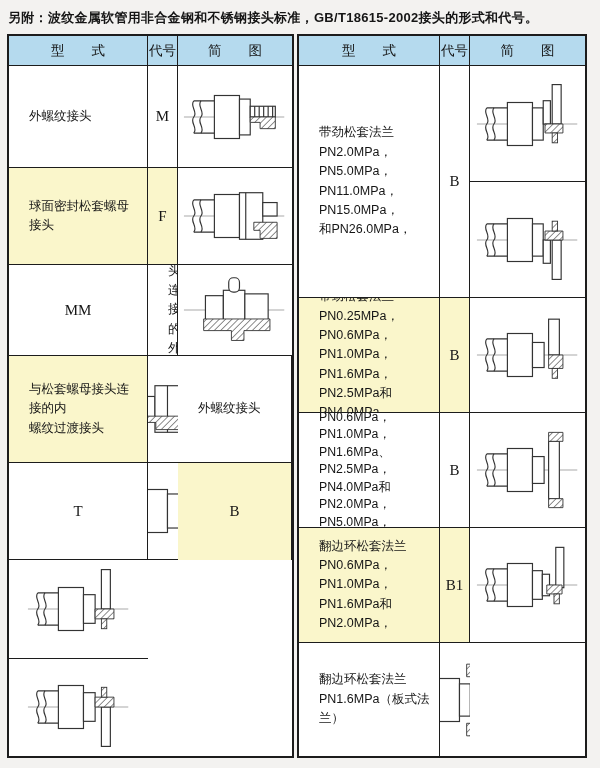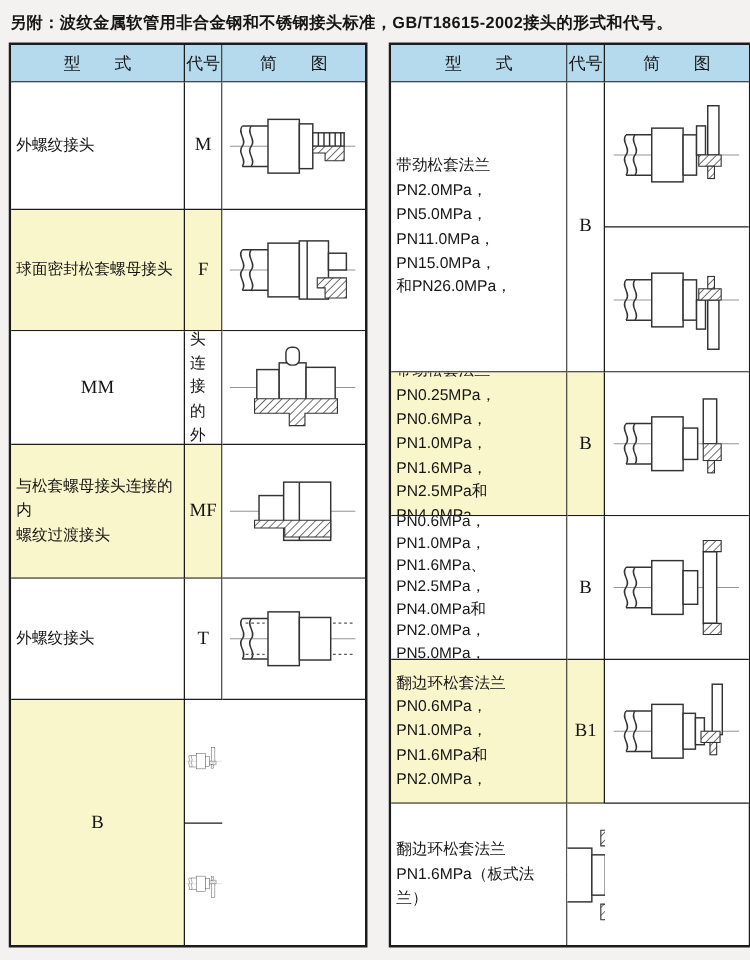--- a/index.html
+++ b/index.html
@@ -18,21 +18,21 @@
   .title{
     padding:9px 8px 0 8px;
     font-size:13px;
     font-weight:bold;
     letter-spacing:.3px;
     white-space:nowrap;
   }
   .tables{
     margin:7px 0 0 7px;
     display:flex;
-    gap:17px;
+    gap:3px;
     align-items:flex-start;
   }
   .half{
     display:grid;
     border:2px solid var(--bd);
     background:#fff;
   }
   .half.left{
     grid-template-columns:139px 30px 114px;
     grid-template-rows:30px 102px 97px 91px 107px 97px 196px;
@@ -51,21 +51,21 @@
     overflow:hidden;
   }
   .c.nr{border-right:none;}
   .c.nb{border-bottom:none;}
   .hdr{
     background:var(--hdr);
     font-size:13.5px;
   }
   .type{
     justify-content:flex-start;
-    padding:4px 6px 4px 4px;
+    padding:4px 6px 4px 20px;
     font-size:12.5px;
     line-height:1.55;
     white-space:pre-line;
   }
   .tight{line-height:1.42;font-size:12.3px;}
   .code{
     font-family:"Liberation Serif","DejaVu Serif",serif;
     font-size:15px;
   }
   .hl{background:var(--hl);}
@@ -144,21 +144,20 @@
           <rect x="26" y="32" width="20" height="32" class="wh"></rect>
           <rect x="46" y="26" width="24" height="44" class="wh"></rect>
           <rect x="52" y="12" width="12" height="16" rx="5" class="wh"></rect>
           <rect x="70" y="30" width="26" height="36" class="wh"></rect>
           <path d="M24,58 h74 v13 h-29 v11 h-14 v-11 h-31 z" class="ht"></path>
         </svg>
     </div>
 
     <div class="c type hl">与松套螺母接头连接的内
 螺纹过渡接头</div>
-    <div class="c code hl">MF</div>
     <div class="c nr dgc">
       <svg class="fit" viewBox="0 0 118 96">
           <line x1="2" y1="48" x2="114" y2="48" class="cl"></line>
           <rect x="28" y="34" width="22" height="28" class="wh"></rect>
           <rect x="50" y="22" width="42" height="52" class="wh"></rect>
           <path d="M64,22 V74" class="ln"></path>
           <path d="M24,56 h68 v15 h-41 v-8 h-27 z" class="ht"></path>
         </svg>
     </div>
 

